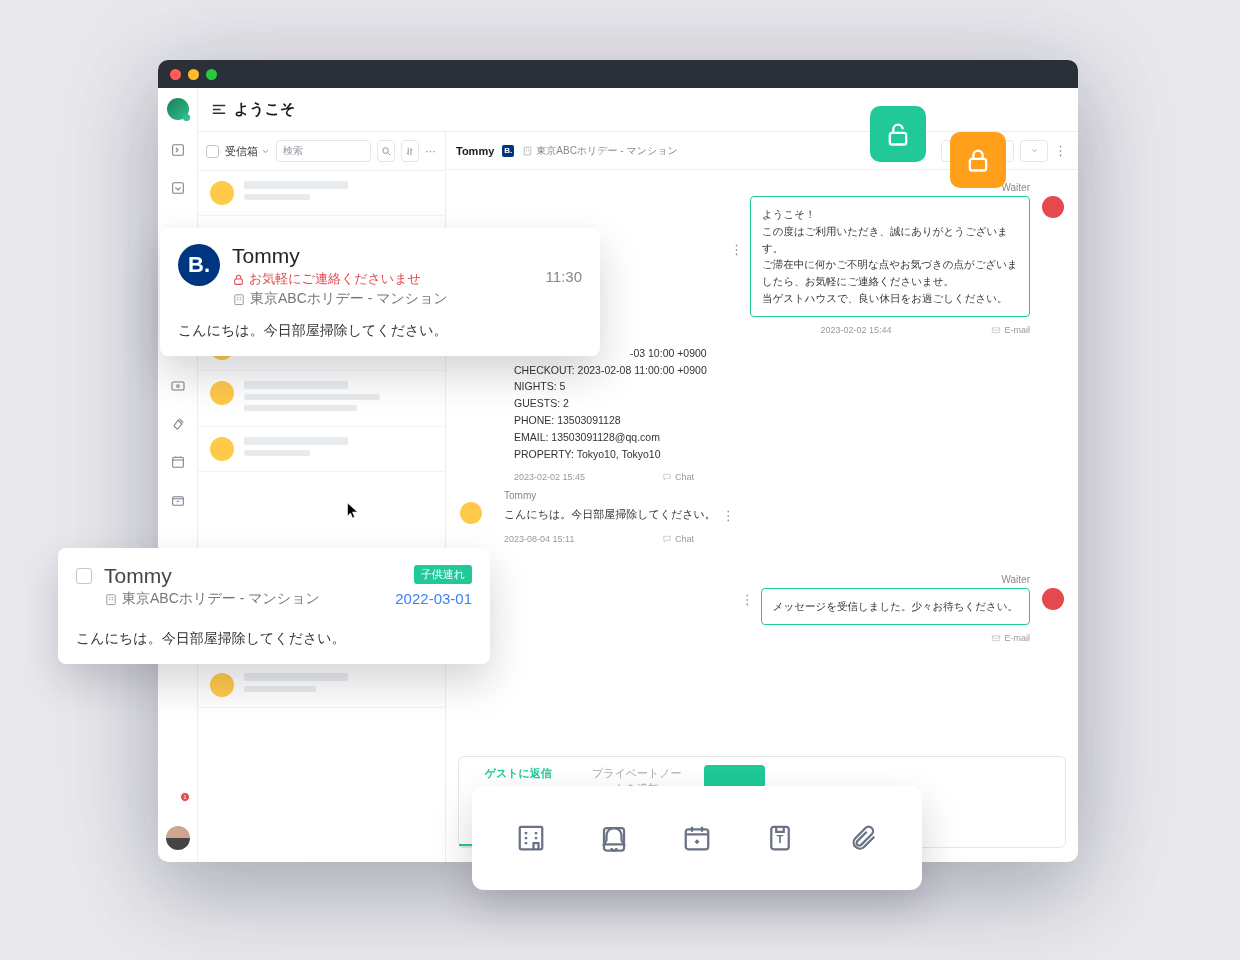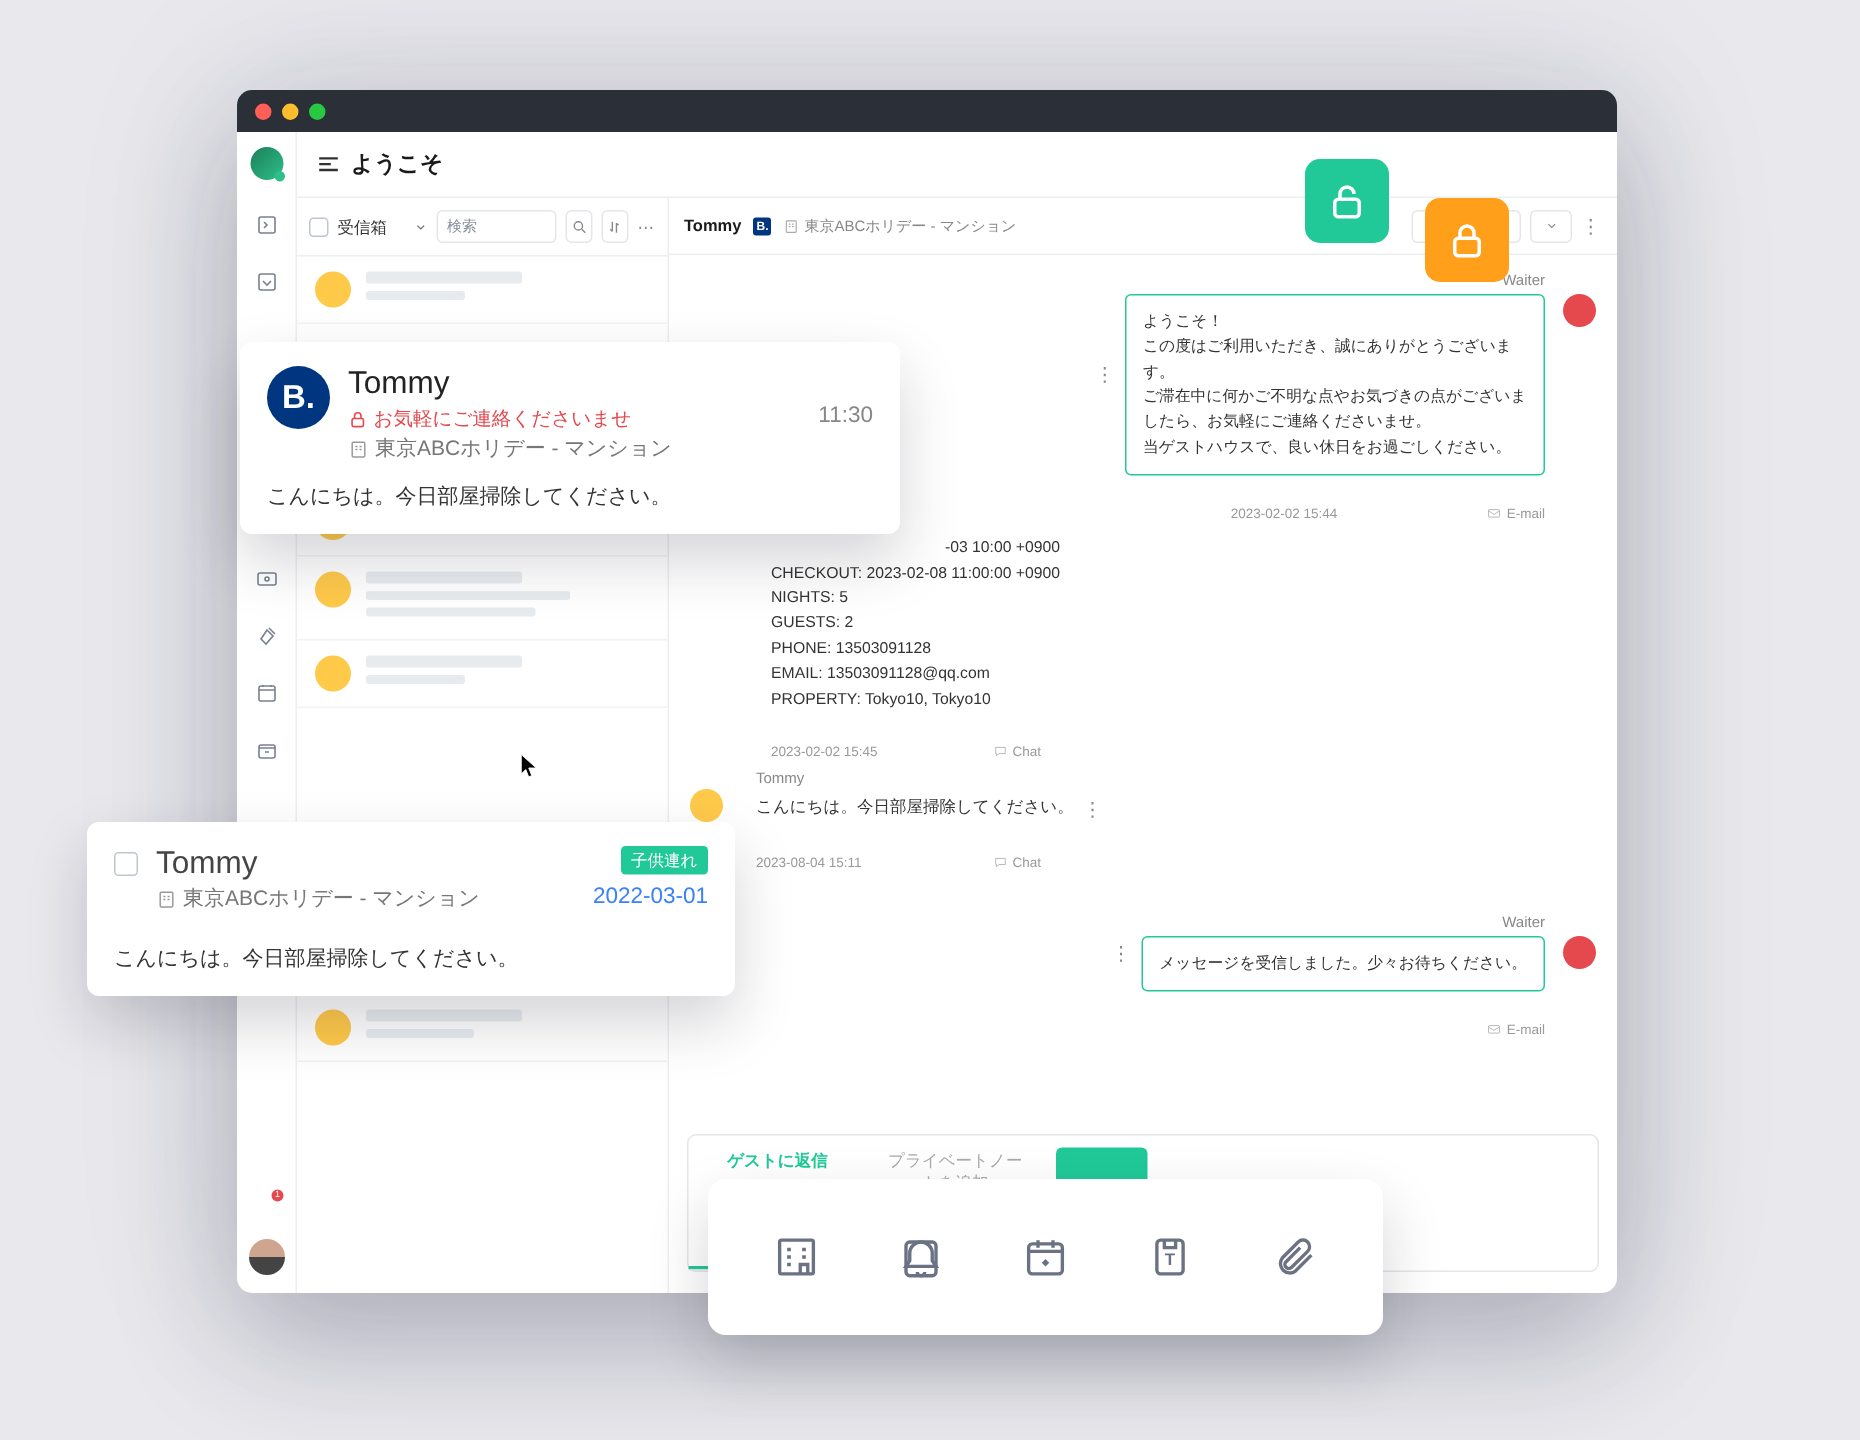--- a/index.html
+++ b/index.html
@@ -17,42 +17,42 @@
 .rail-badge{position:absolute;width:10px;height:10px;background:#e5484d;border-radius:50%;border:1.5px solid #fff;font-size:6px;color:#fff;display:flex;align-items:center;justify-content:center;bottom:60px;left:22px}
 .avatar{width:24px;height:24px;border-radius:50%;background:linear-gradient(180deg,#cfa58f 50%,#444 50%);position:absolute;bottom:12px}
 .main{flex:1;display:flex;flex-direction:column}
 .main-head{height:44px;border-bottom:1px solid #eceef0;display:flex;align-items:center;padding:0 14px;gap:8px}
 .ham{width:14px;color:#333}
 .page-title{font-size:15px;font-weight:700;color:#1a1a1a}
 .content{flex:1;display:flex;overflow:hidden}
 .inbox-col{width:248px;border-right:1px solid #eceef0;display:flex;flex-direction:column}
 .inbox-bar{display:flex;align-items:center;gap:6px;padding:8px;border-bottom:1px solid #eceef0}
 .chk{width:13px;height:13px;border:1.3px solid #c0c6d0;border-radius:3px}
-.ibtn{font-size:11px;color:#333;display:flex;align-items:center;gap:18px;cursor:pointer}
+.ibtn{font-size:11px;color:#333;display:flex;align-items:center;gap:3px;cursor:pointer}
 .search-box{flex:1;height:22px;border:1px solid #e3e6ea;border-radius:4px;display:flex;align-items:center;padding:0 6px;font-size:10px;color:#8a909c}
 .sic{width:18px;height:22px;border:1px solid #e3e6ea;border-radius:4px;display:flex;align-items:center;justify-content:center;color:#666}
 .inbox-list{flex:1;overflow:hidden}
 .inbox-row{padding:10px 12px;border-bottom:1px solid #f1f2f4;display:flex;gap:10px}
 .row-dot{width:24px;height:24px;border-radius:50%;background:#ffc94a;flex-shrink:0}
 .row-lines{flex:1}
 .skl{height:8px;background:#e8ebee;border-radius:2px;margin-bottom:5px}
 .thread-col{flex:1;display:flex;flex-direction:column}
 .thread-head{height:38px;border-bottom:1px solid #eceef0;display:flex;align-items:center;padding:0 10px;gap:8px;font-size:11px}
 .thname{font-weight:700;color:#1a1a1a}
 .bbadge{width:12px;height:12px;background:#003580;color:#fff;font-size:8px;font-weight:700;border-radius:2px;display:flex;align-items:center;justify-content:center}
 .prop{color:#888;font-size:10px;display:flex;align-items:center;gap:3px}
 .th-right{margin-left:auto;display:flex;gap:6px;align-items:center}
 .pill{border:1px solid #e3e6ea;border-radius:4px;height:22px;padding:0 8px;font-size:10px;color:#666;display:flex;align-items:center;gap:4px}
 .chat-body{flex:1;overflow:auto;padding:12px 18px;font-size:11px;color:#333}
 .msg-rt{display:flex;flex-direction:column;align-items:flex-end;margin-bottom:8px}
 .msg-lf{display:flex;flex-direction:column;align-items:flex-start;margin-bottom:8px}
 .sender{font-size:10px;color:#888;margin-bottom:3px}
 .bubble{border:1px solid #20c997;border-radius:4px;padding:9px 11px;max-width:280px;line-height:1.6;background:#fff}
 .bubble-plain{max-width:280px;line-height:1.6;padding:2px 0}
-.meta-row{font-size:9px;color:#999;margin-top:20px;display:flex;gap:10px;align-items:center}
+.meta-row{font-size:9px;color:#999;margin-top:8px;display:flex;gap:10px;align-items:center}
 .meta-row svg{width:10px;height:10px}
 .rt-av{width:22px;height:22px;border-radius:50%;position:absolute}
 .red-av{background:#e5484d}
 .yel-av{background:#ffc94a}
 .msg-wrap{position:relative;padding-right:30px}
 .msg-wrap .rt-av{right:-4px;top:14px}
 .msg-wrap-l{position:relative;padding-left:30px}
 .msg-wrap-l .rt-av{left:-4px;top:12px}
 .composer{border:1px solid #e3e6ea;border-radius:6px;margin:10px 12px 14px;display:flex;flex-direction:row}
 .comp-tabs{display:flex;border-bottom:1px solid #e3e6ea}

